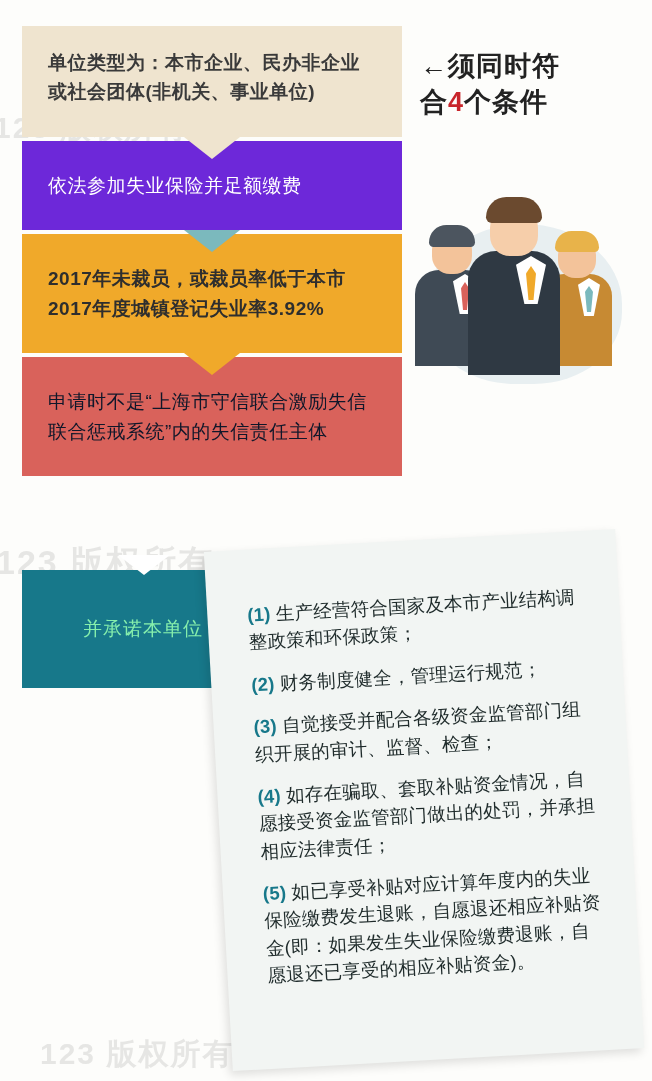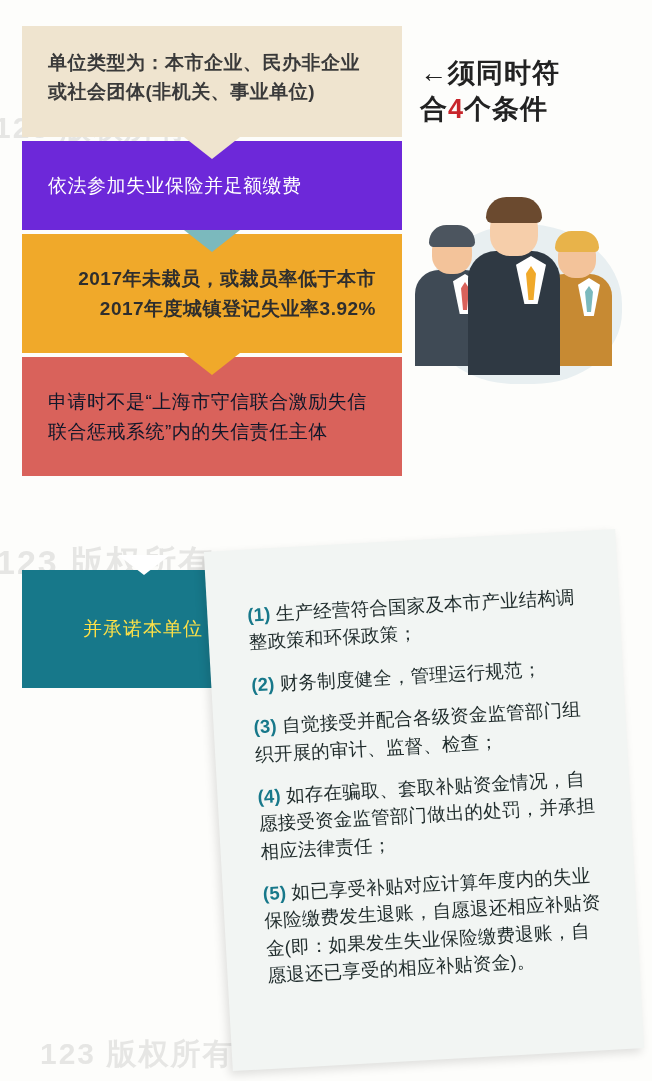--- a/index.html
+++ b/index.html
@@ -52,34 +52,34 @@
     border-left: 28px solid transparent;
     border-right: 28px solid transparent;
     border-top: 22px solid currentColor;
     z-index: 3;
   }
   .step-1 { background: #efe4cf; color: #efe4cf; }
   .step-1 .txt { color: #3a3a3a; font-weight: bold; }
   .step-2 { background: #6d28d9; color: #7bb9bd; padding-top: 30px; }
   .step-2 .txt { color: #ffffff; }
   .step-3 { background: #f0a92a; color: #f0a92a; padding-top: 30px; }
-  .step-3 .txt { color: #2e2e2e; font-weight: bold; text-align: right; }
+  .step-3 .txt { color: #2e2e2e; font-weight: bold; }
   .step-4 { background: #d9625b; color: #d9625b; padding-top: 30px; }
   .step-4 .txt { color: #0f172a; }
   .step-4::after { display: none; }
 
   
   .step-5 {
     position: absolute;
     left: 22px;
     top: 570px;
     width: 242px;
     height: 118px;
     background: #17788a;
-    color: #fde047;
+    color: #86efac;
     font-size: 19px;
     display: flex;
     align-items: center;
     justify-content: center;
     letter-spacing: 1px;
   }
   .step-5::after {
     content: "";
     position: absolute;
     right: -34px;
@@ -98,21 +98,21 @@
     border-left: 26px solid transparent;
     border-right: 26px solid transparent;
     border-top: 20px solid #ffffff;
     z-index: 5;
   }
 
   
   .headline {
     position: absolute;
     left: 420px;
-    top: 55px;
+    top: 48px;
     width: 218px;
     font-size: 27px;
     font-weight: bold;
     line-height: 1.35;
     color: #222222;
     letter-spacing: 1px;
   }
   .headline .num { color: #c8252b; }
   .arrow-glyph { font-weight: bold; }
 

